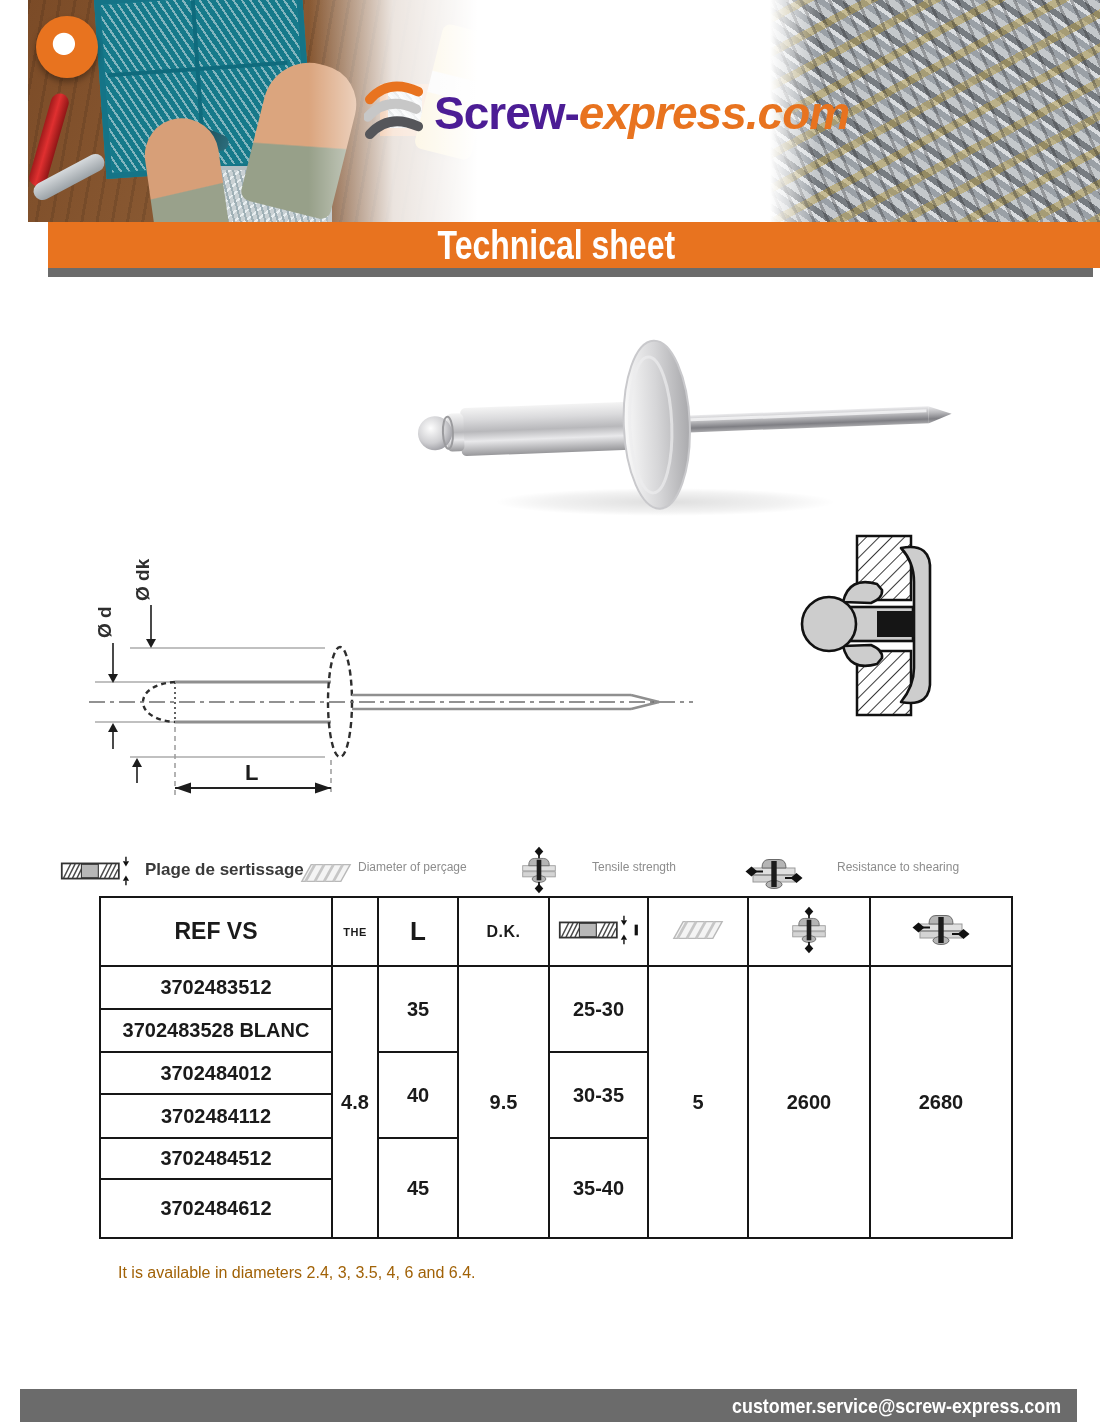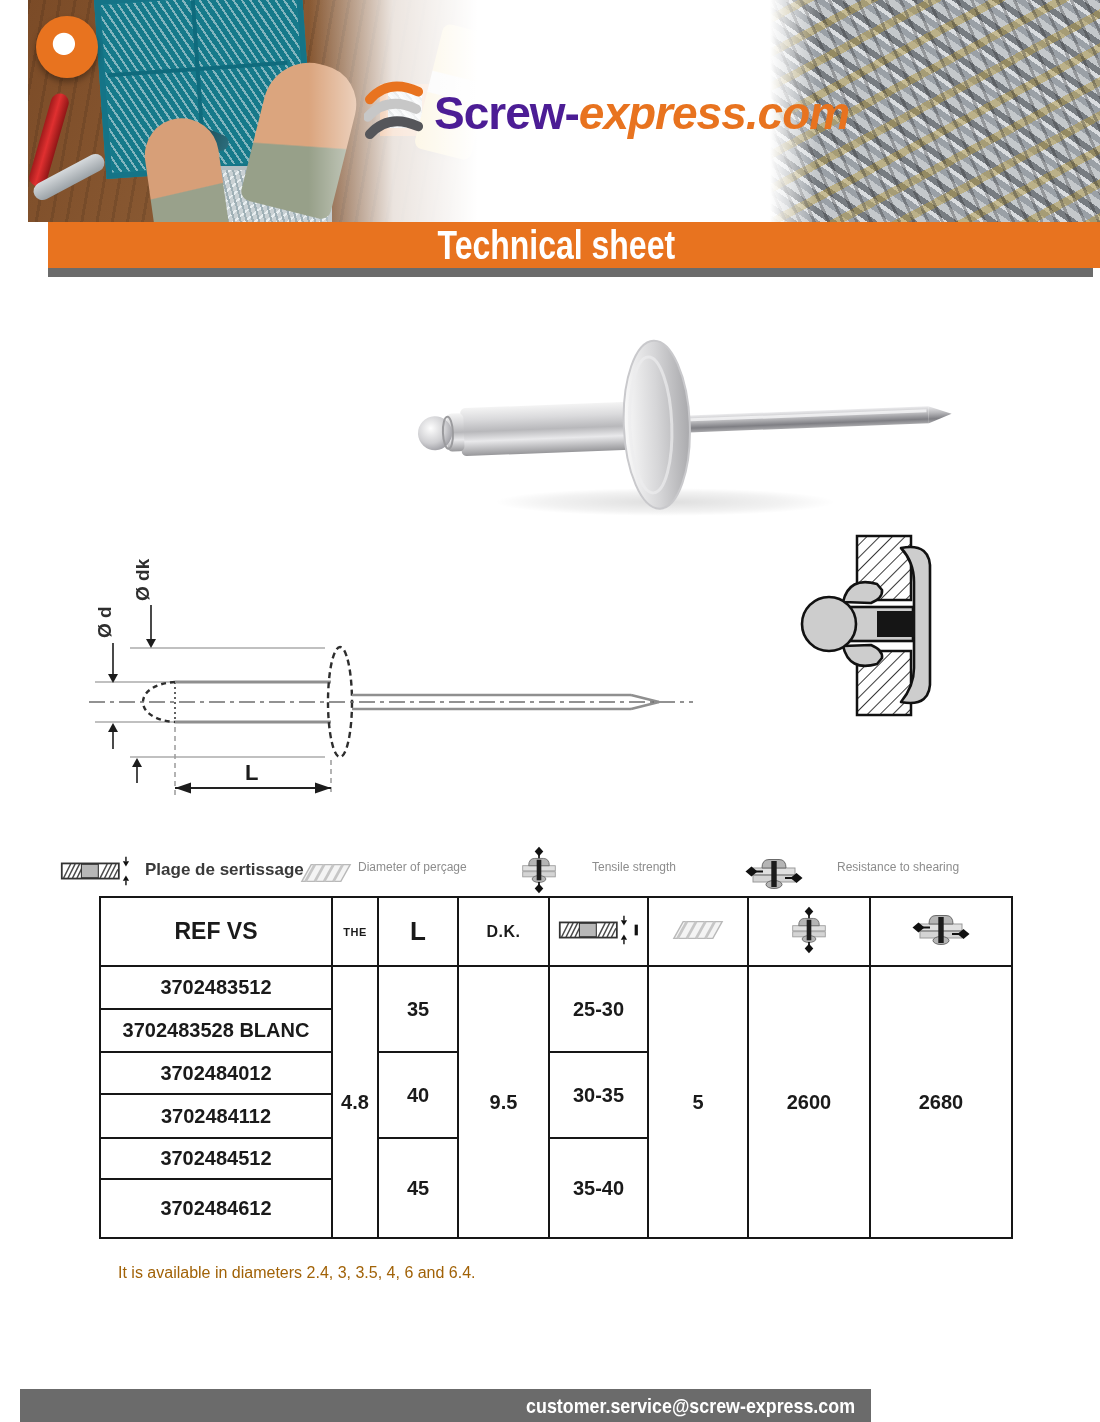--- a/index.html
+++ b/index.html
@@ -88,21 +88,21 @@
   table.spec tbody tr:nth-child(6){height:59px;}
   .th-ref{font-size:23px;font-weight:700;}
   .th-the{font-size:11px;font-weight:600;letter-spacing:.5px;}
   .th-l{font-size:26px;font-weight:700;}
   .th-dk{font-size:16px;font-weight:700;letter-spacing:.5px;}
   .cell-ref{font-size:20px;font-weight:700;}
   .cell-val{font-size:20px;font-weight:700;}
 
   
   .note{left:118px;top:1264px;font-size:16px;color:#a16207;}
-  .footer{left:20px;top:1389px;width:851px;height:33px;background:#6b6b6b;
+  .footer{left:20px;top:1389px;width:1057px;height:33px;background:#6b6b6b;
     display:flex;align-items:center;justify-content:flex-end;padding-right:16px;box-sizing:border-box;}
   .footer-text{color:#fff;font-size:21px;font-weight:700;transform:scaleX(.85);transform-origin:right center;
     text-decoration:none;}
 </style>
 </head>
 <body>
 
 <div class="page">
 
   <div class="abs photo-left">

